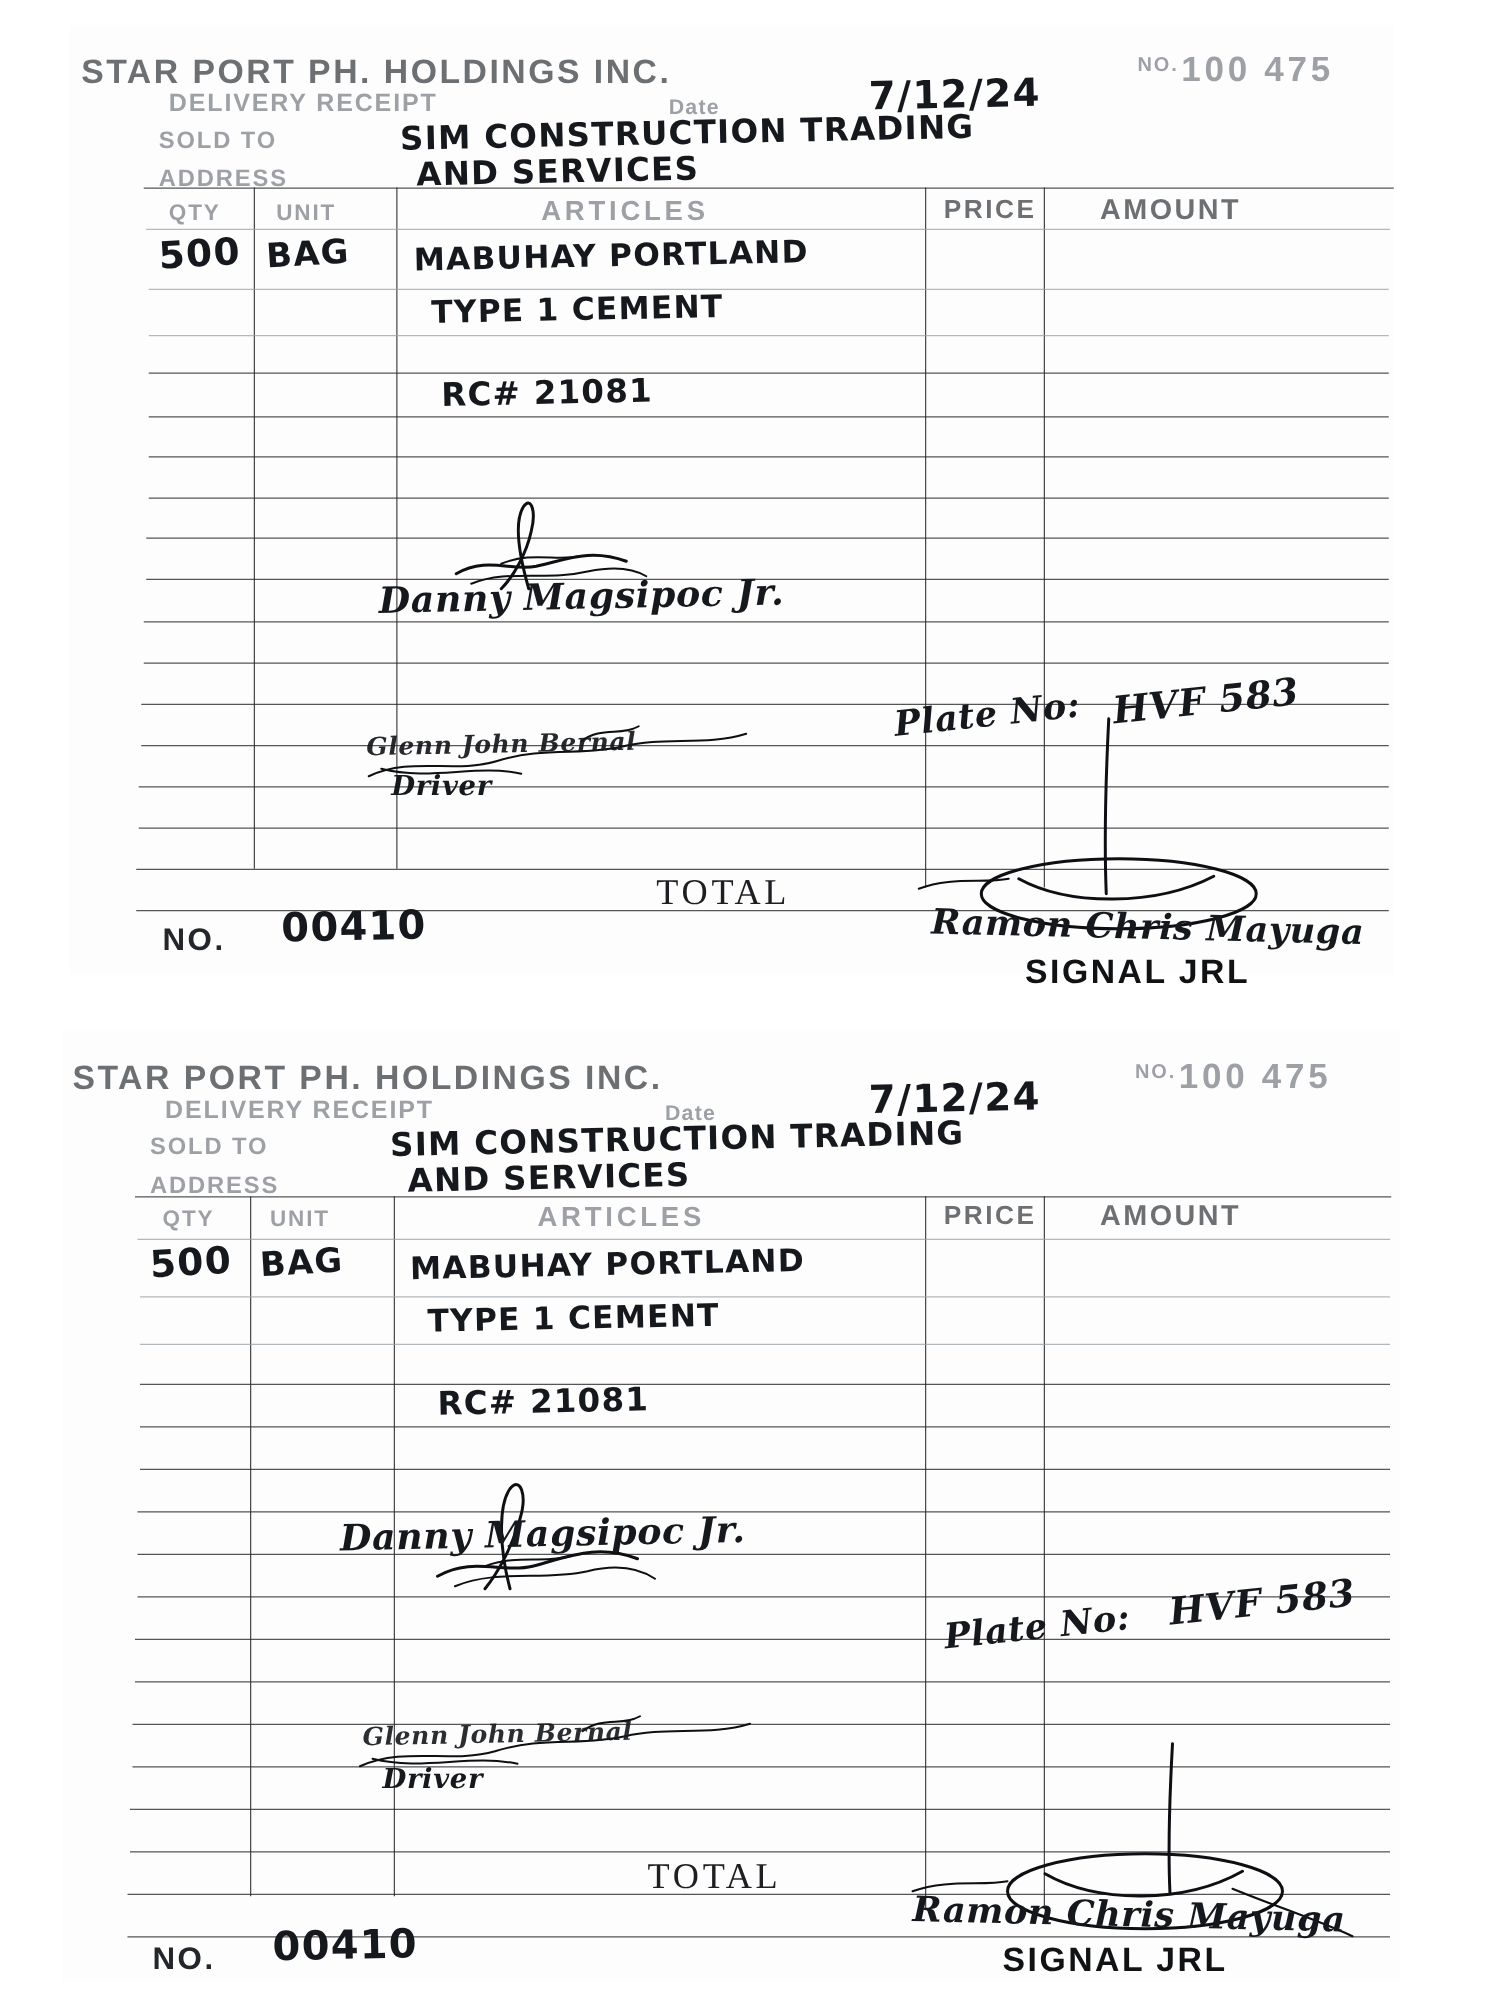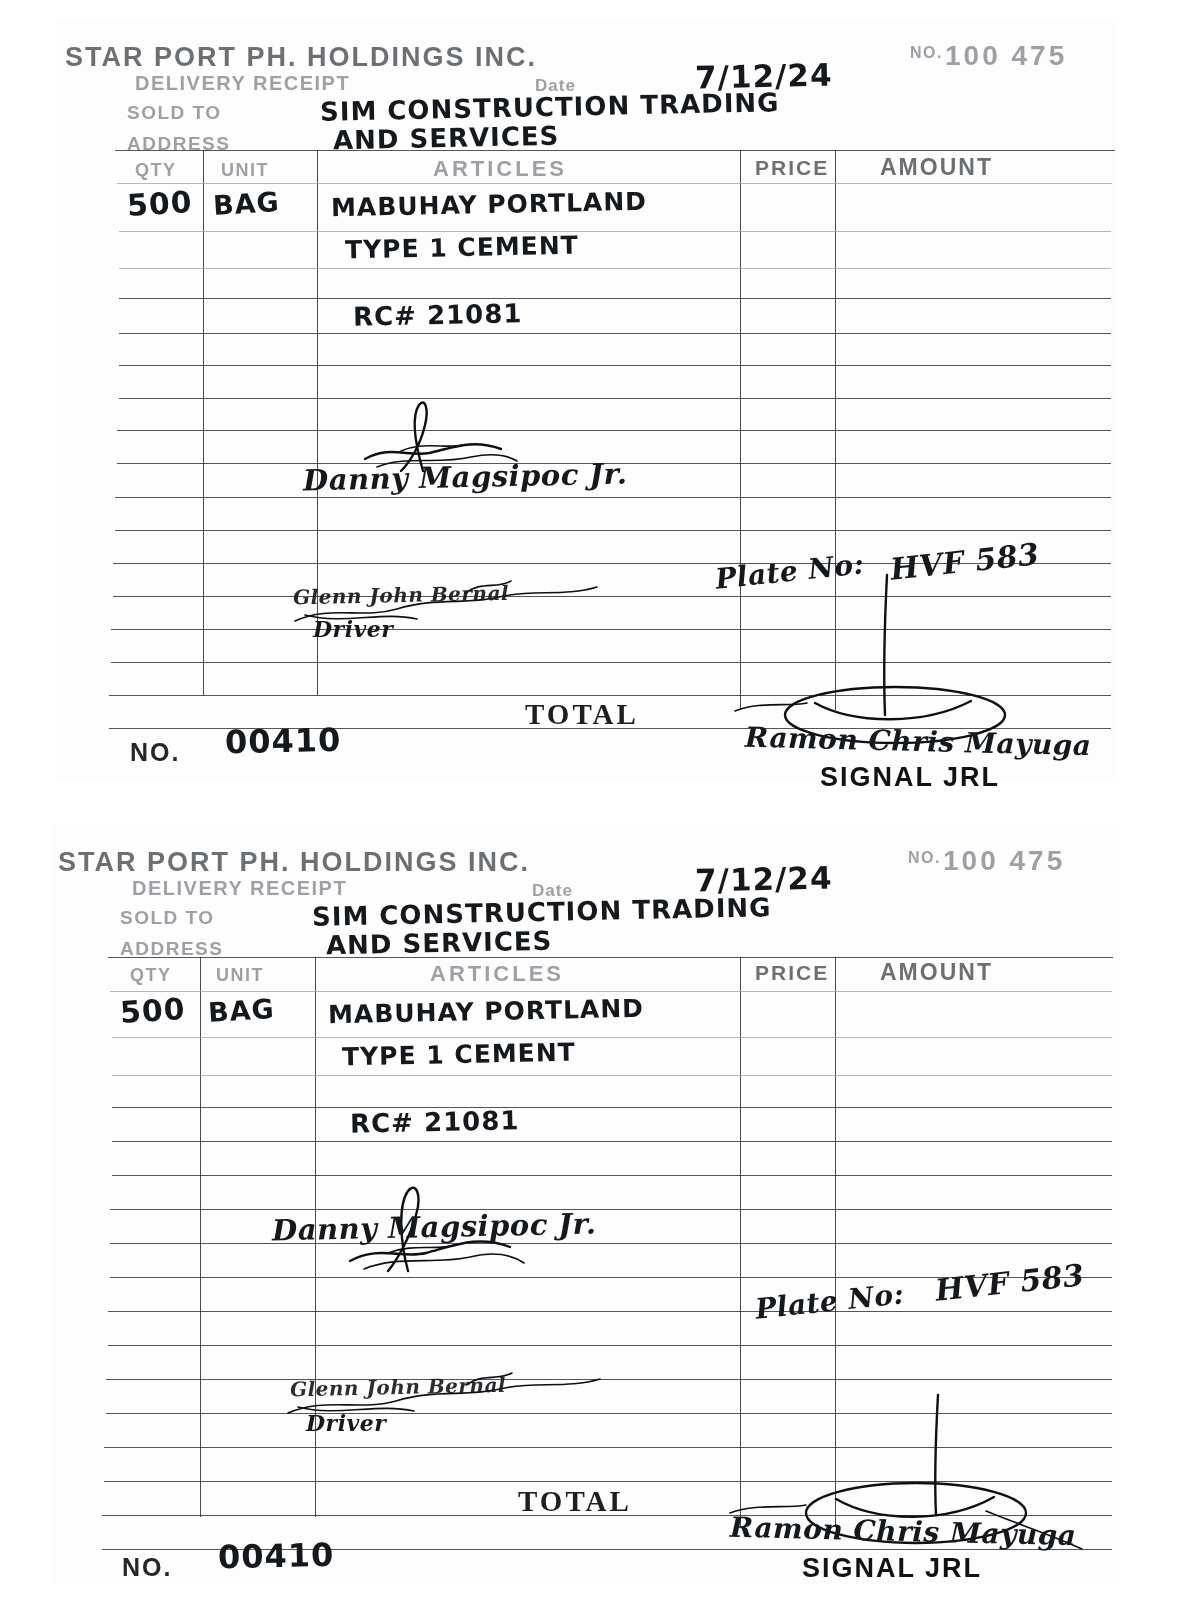--- a/index.html
+++ b/index.html
@@ -82,21 +82,21 @@
   }
   .tilt2 { transform: rotate(-3.5deg); }
   .tilt3 { transform: rotate(-1.2deg); }
   .tilt4 { transform: rotate(-6deg); }
   .tilt5 { transform: rotate(1.4deg); }
 
   
   .total-label {
     position: absolute;
     font-family: "Liberation Serif", serif;
-    font-weight: bold;
+    font-weight: normal;
     color: #1d1f22;
     letter-spacing: 3px;
   }
   .signal {
     position: absolute;
     font-family: "Liberation Sans", sans-serif;
     font-weight: bold;
     color: #101214;
     letter-spacing: 2px;
   }

